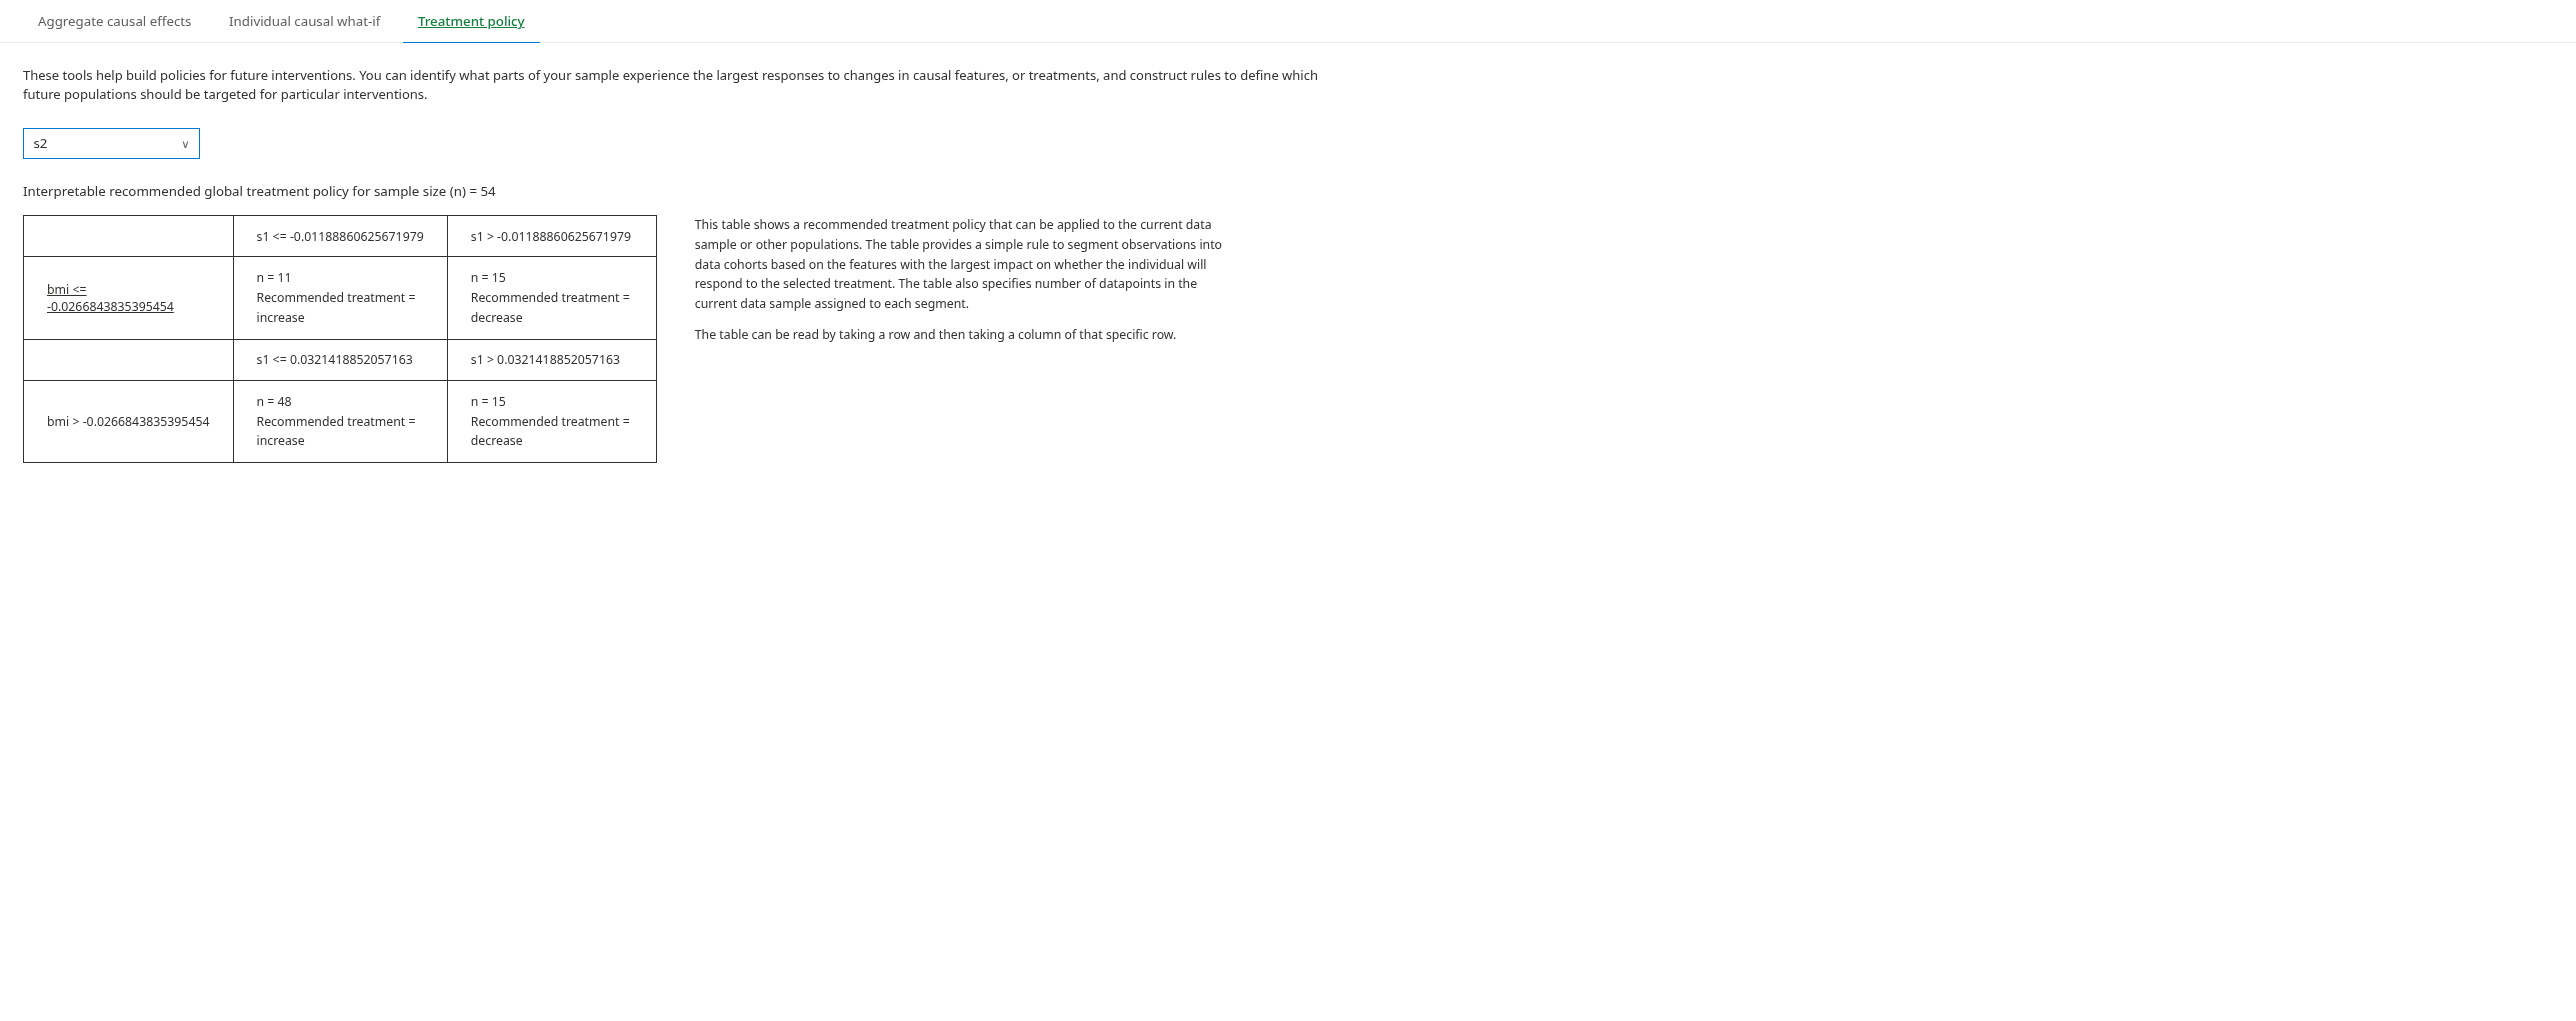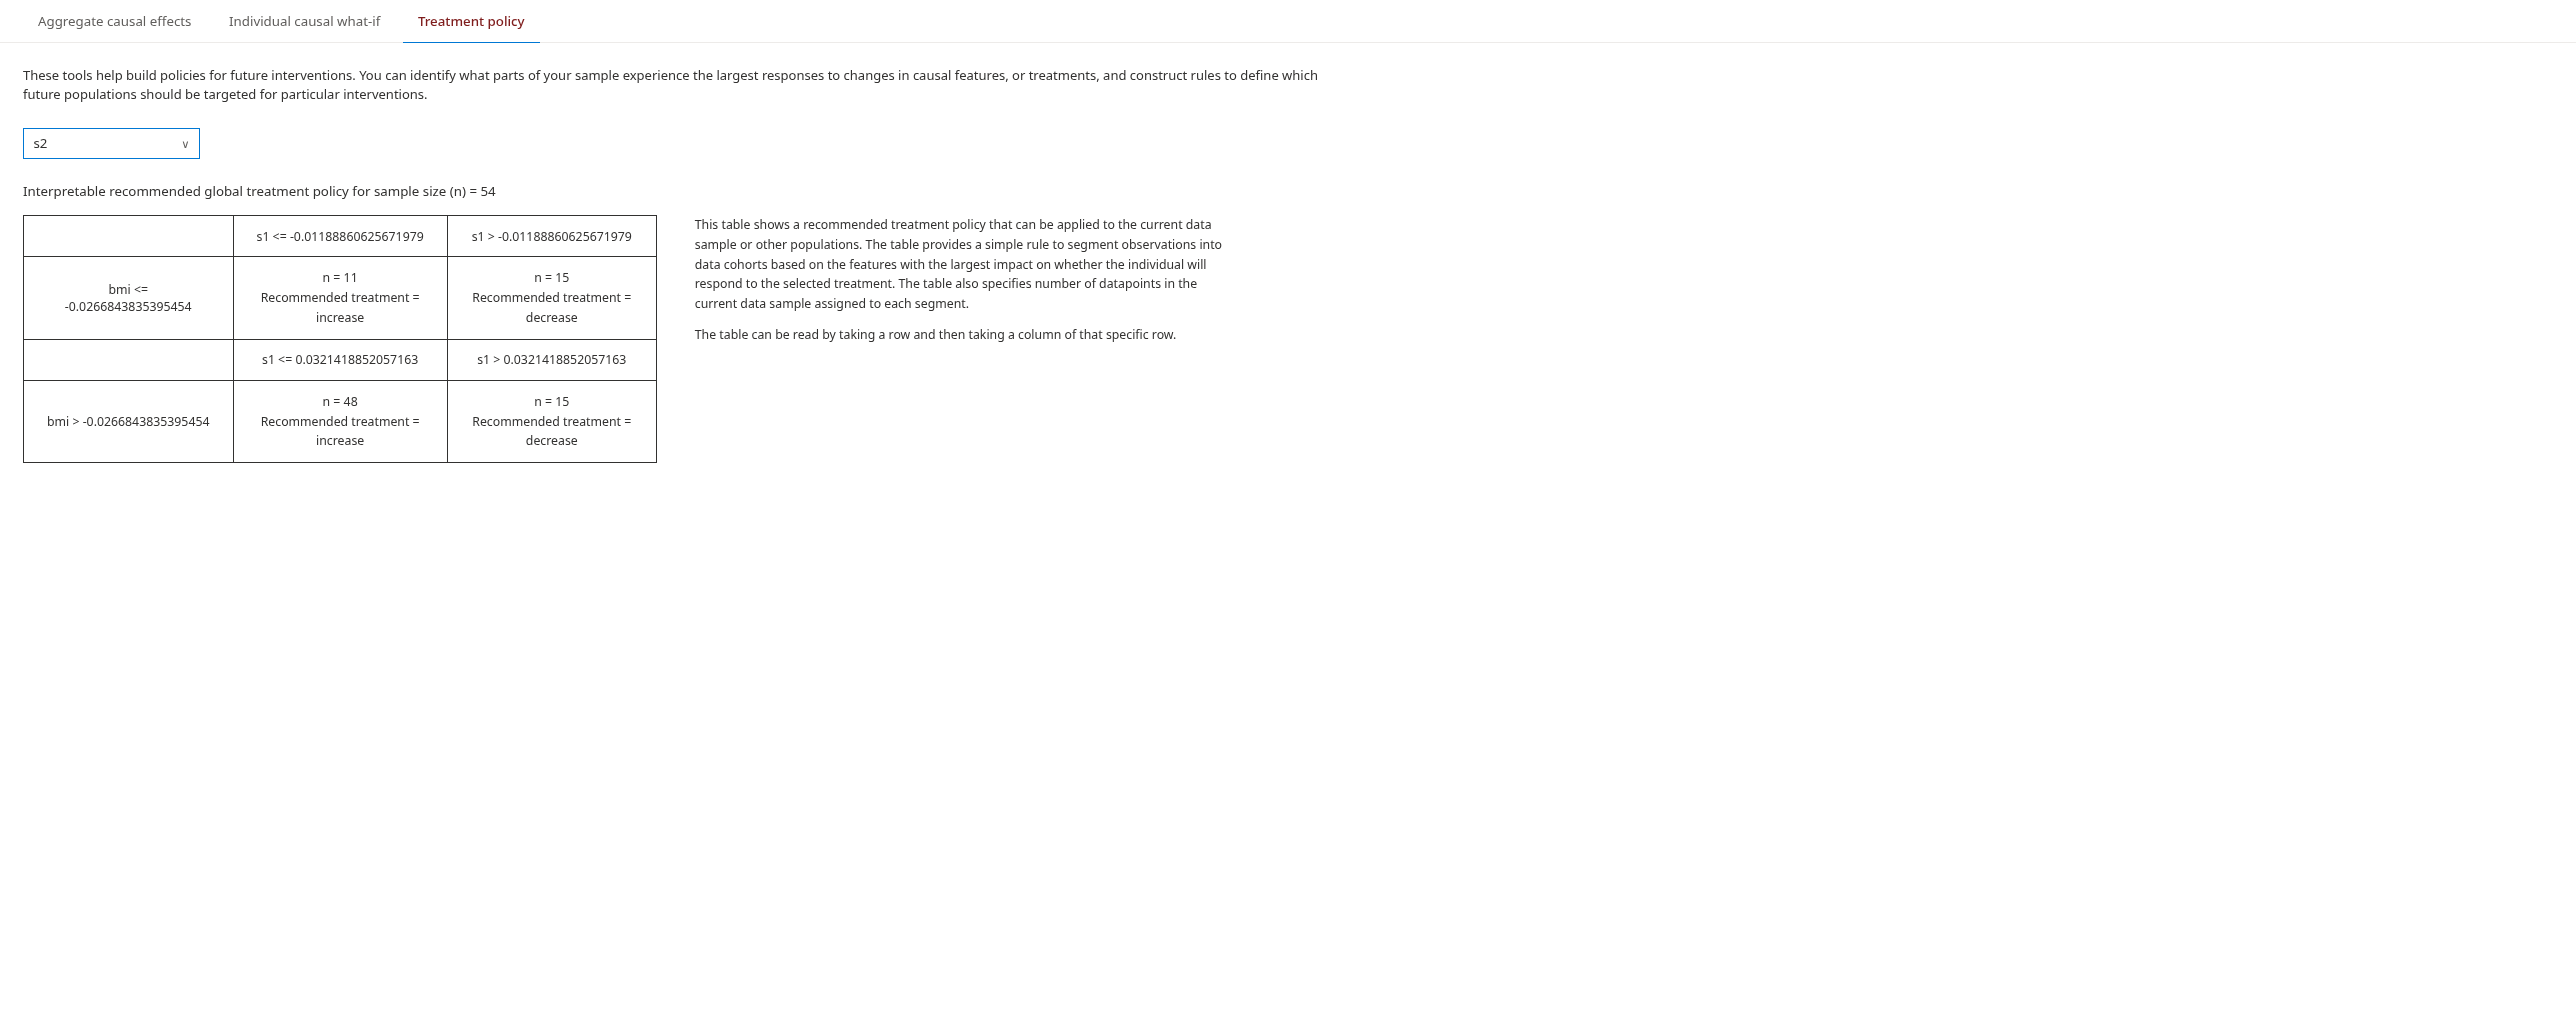--- a/index.html
+++ b/index.html
@@ -23,23 +23,24 @@
       cursor: pointer;
       font-size: 13.3px;
       color: #605e5c;
       border-bottom: 1.9px solid transparent;
       position: relative;
       top: 0.9px;
       white-space: nowrap;
     }
 
     .tab.active {
-      color: #7f1d1d;
+      color: #15803d;
       border-bottom: 1.9px solid #0078d4;
       font-weight: 500;
+      text-decoration: underline;
     }
 
     .content {
       padding: 23px;
     }
 
     .description {
       font-size: 13px;
       color: #323130;
       line-height: 1.5;
@@ -92,21 +93,20 @@
     }
 
     .policy-table {
       border-collapse: collapse;
       border: 0.9px solid #323130;
     }
 
     .policy-table td, .policy-table th {
       border: 0.9px solid #323130;
       padding: 11.4px 23px;
-      text-align: center;
       vertical-align: middle;
     }
 
     .policy-table .row-header {
       min-width: 209px;
       font-size: 12.3px;
       font-weight: normal;
     }
 
     .policy-table .col-header {
@@ -170,21 +170,21 @@
       <table class="policy-table">
 
         <tbody>
             <tr>
           <td class="empty-cell row-header"></td>
           <td class="col-header">s1 &lt;= -0.01188860625671979</td>
           <td class="col-header">s1 &gt; -0.01188860625671979</td>
         </tr>
 
         <tr>
-          <td class="row-header" style="white-space: pre-line;">bmi &lt;=
+          <td class="row-header" style="white-space: pre-line; text-decoration: underline;">bmi &lt;=
 -0.0266843835395454</td>
           <td class="cell-content">
             <span>n = 11</span><br>
             <span style="white-space: pre-line;">Recommended treatment =
 increase</span>
           </td>
           <td class="cell-content">
             <span>n = 15</span><br>
             <span style="white-space: pre-line;">Recommended treatment =
 decrease</span>

